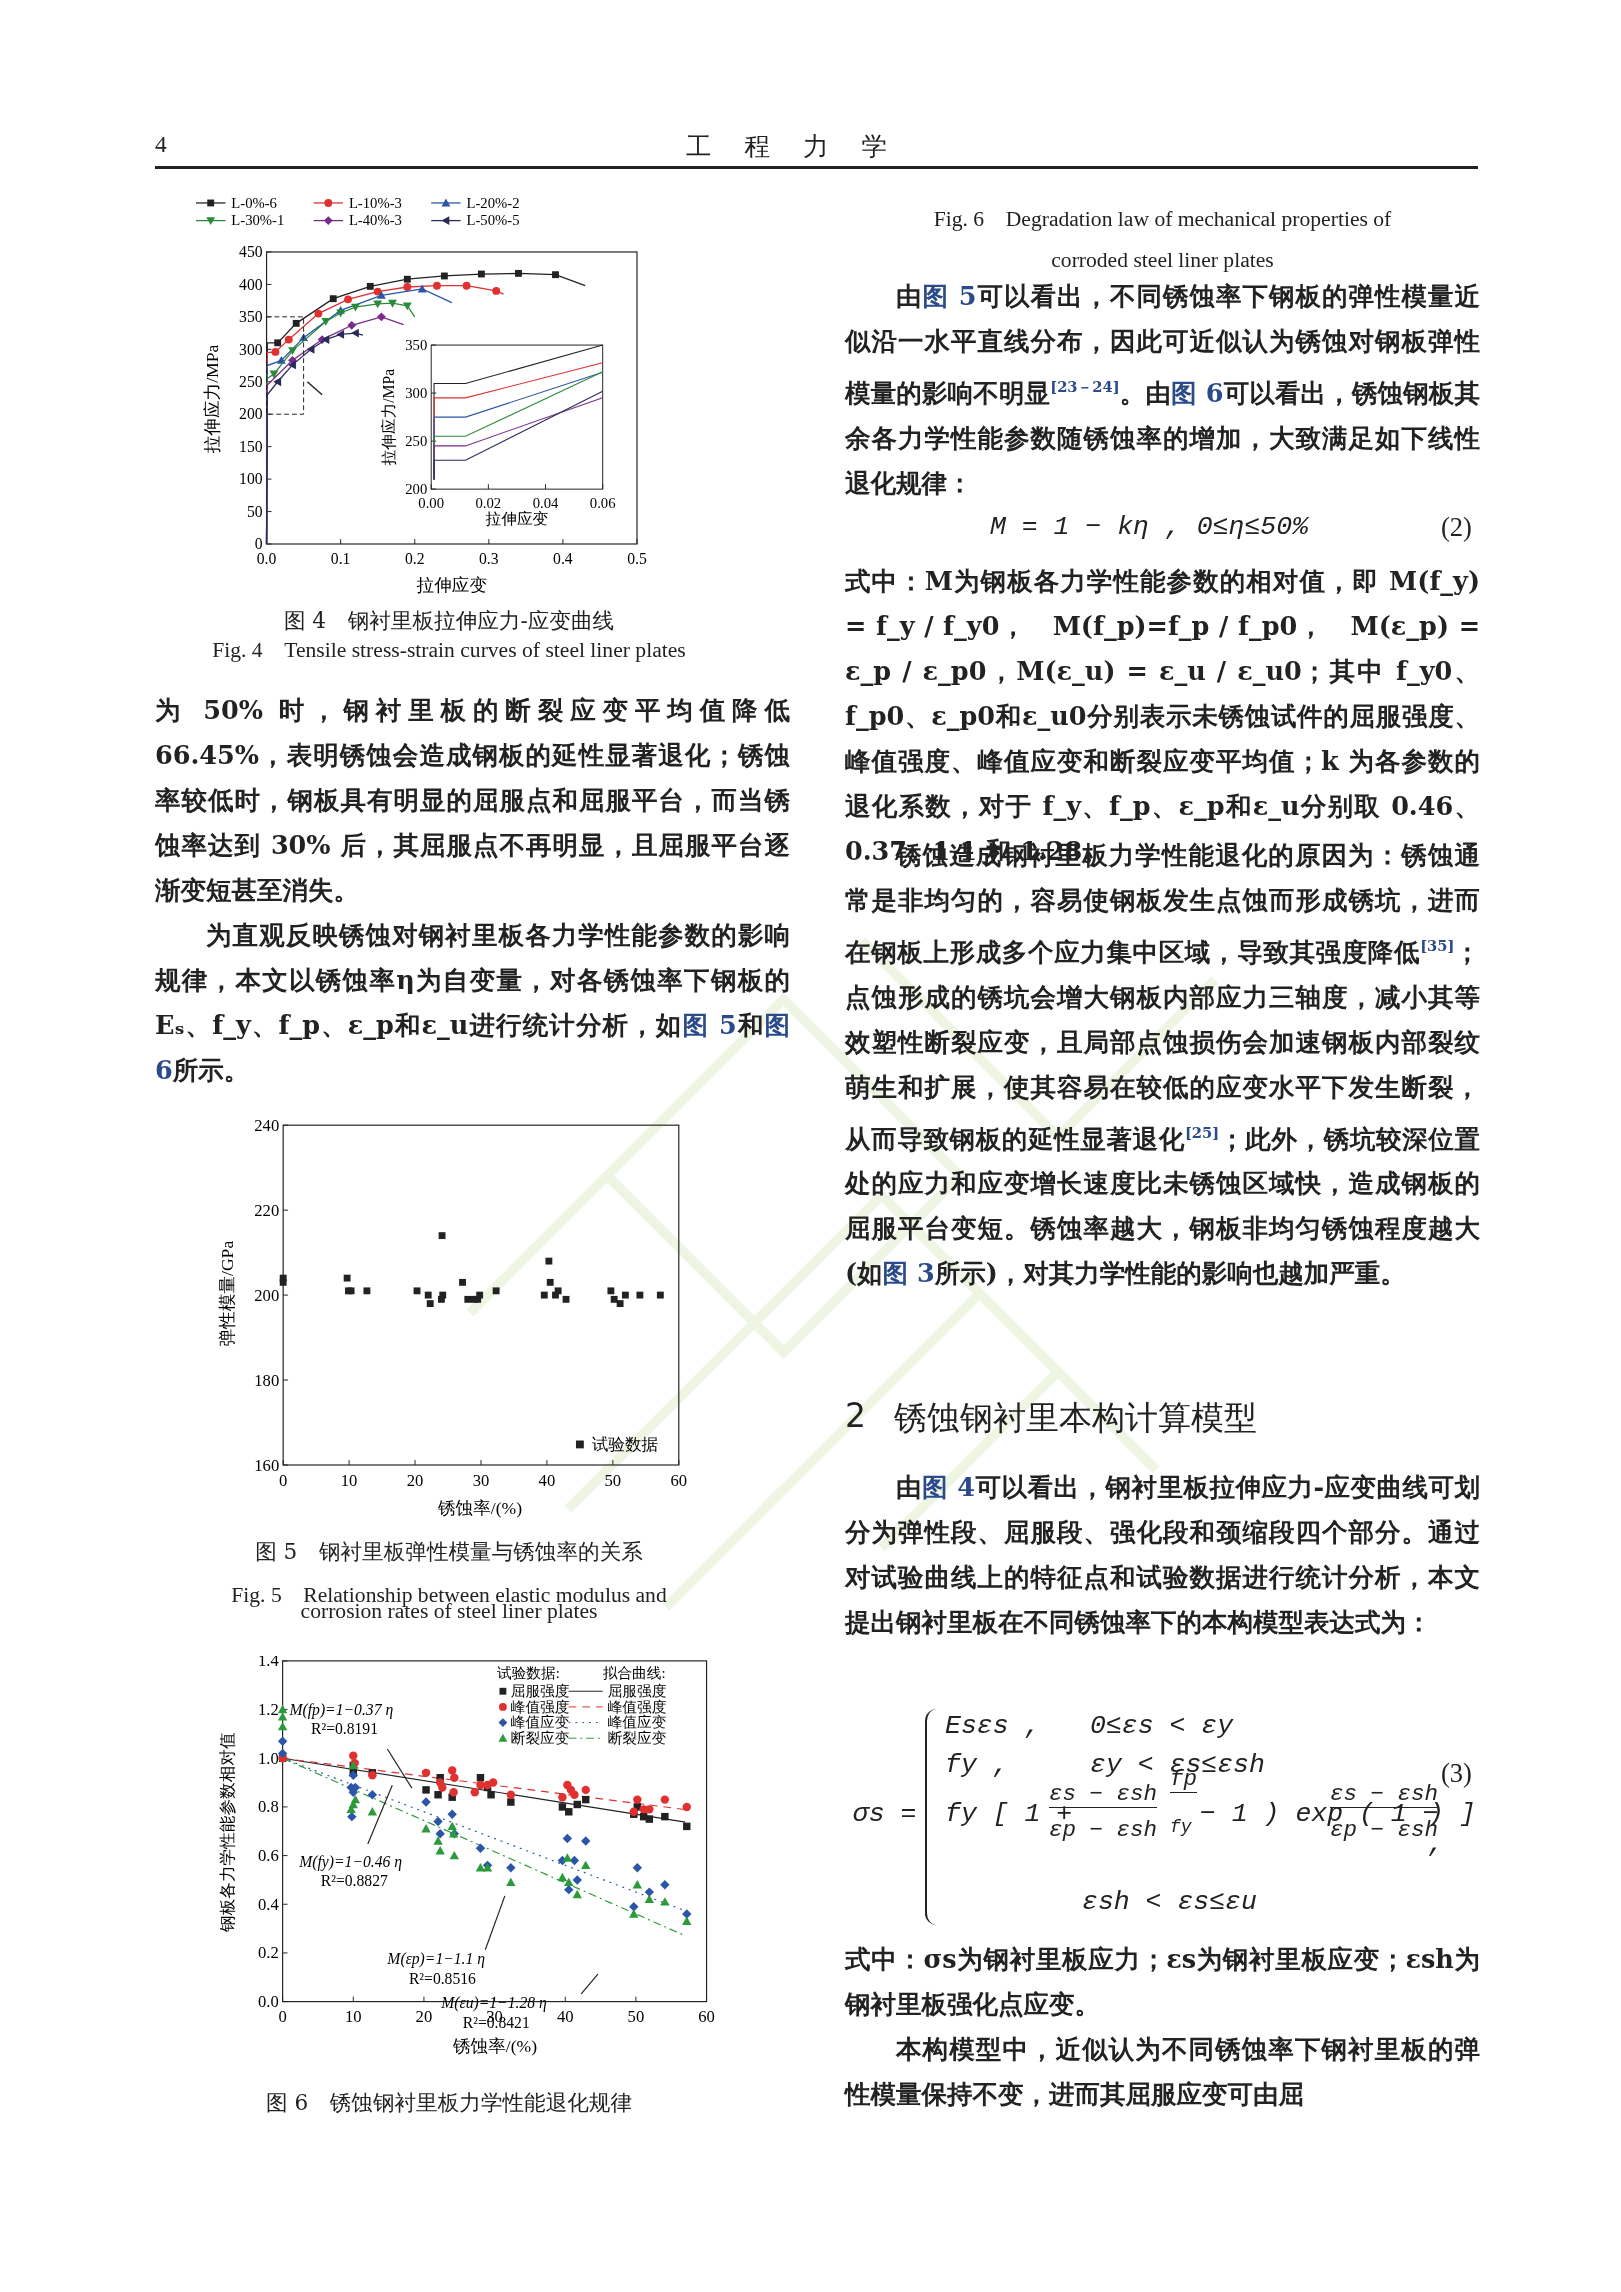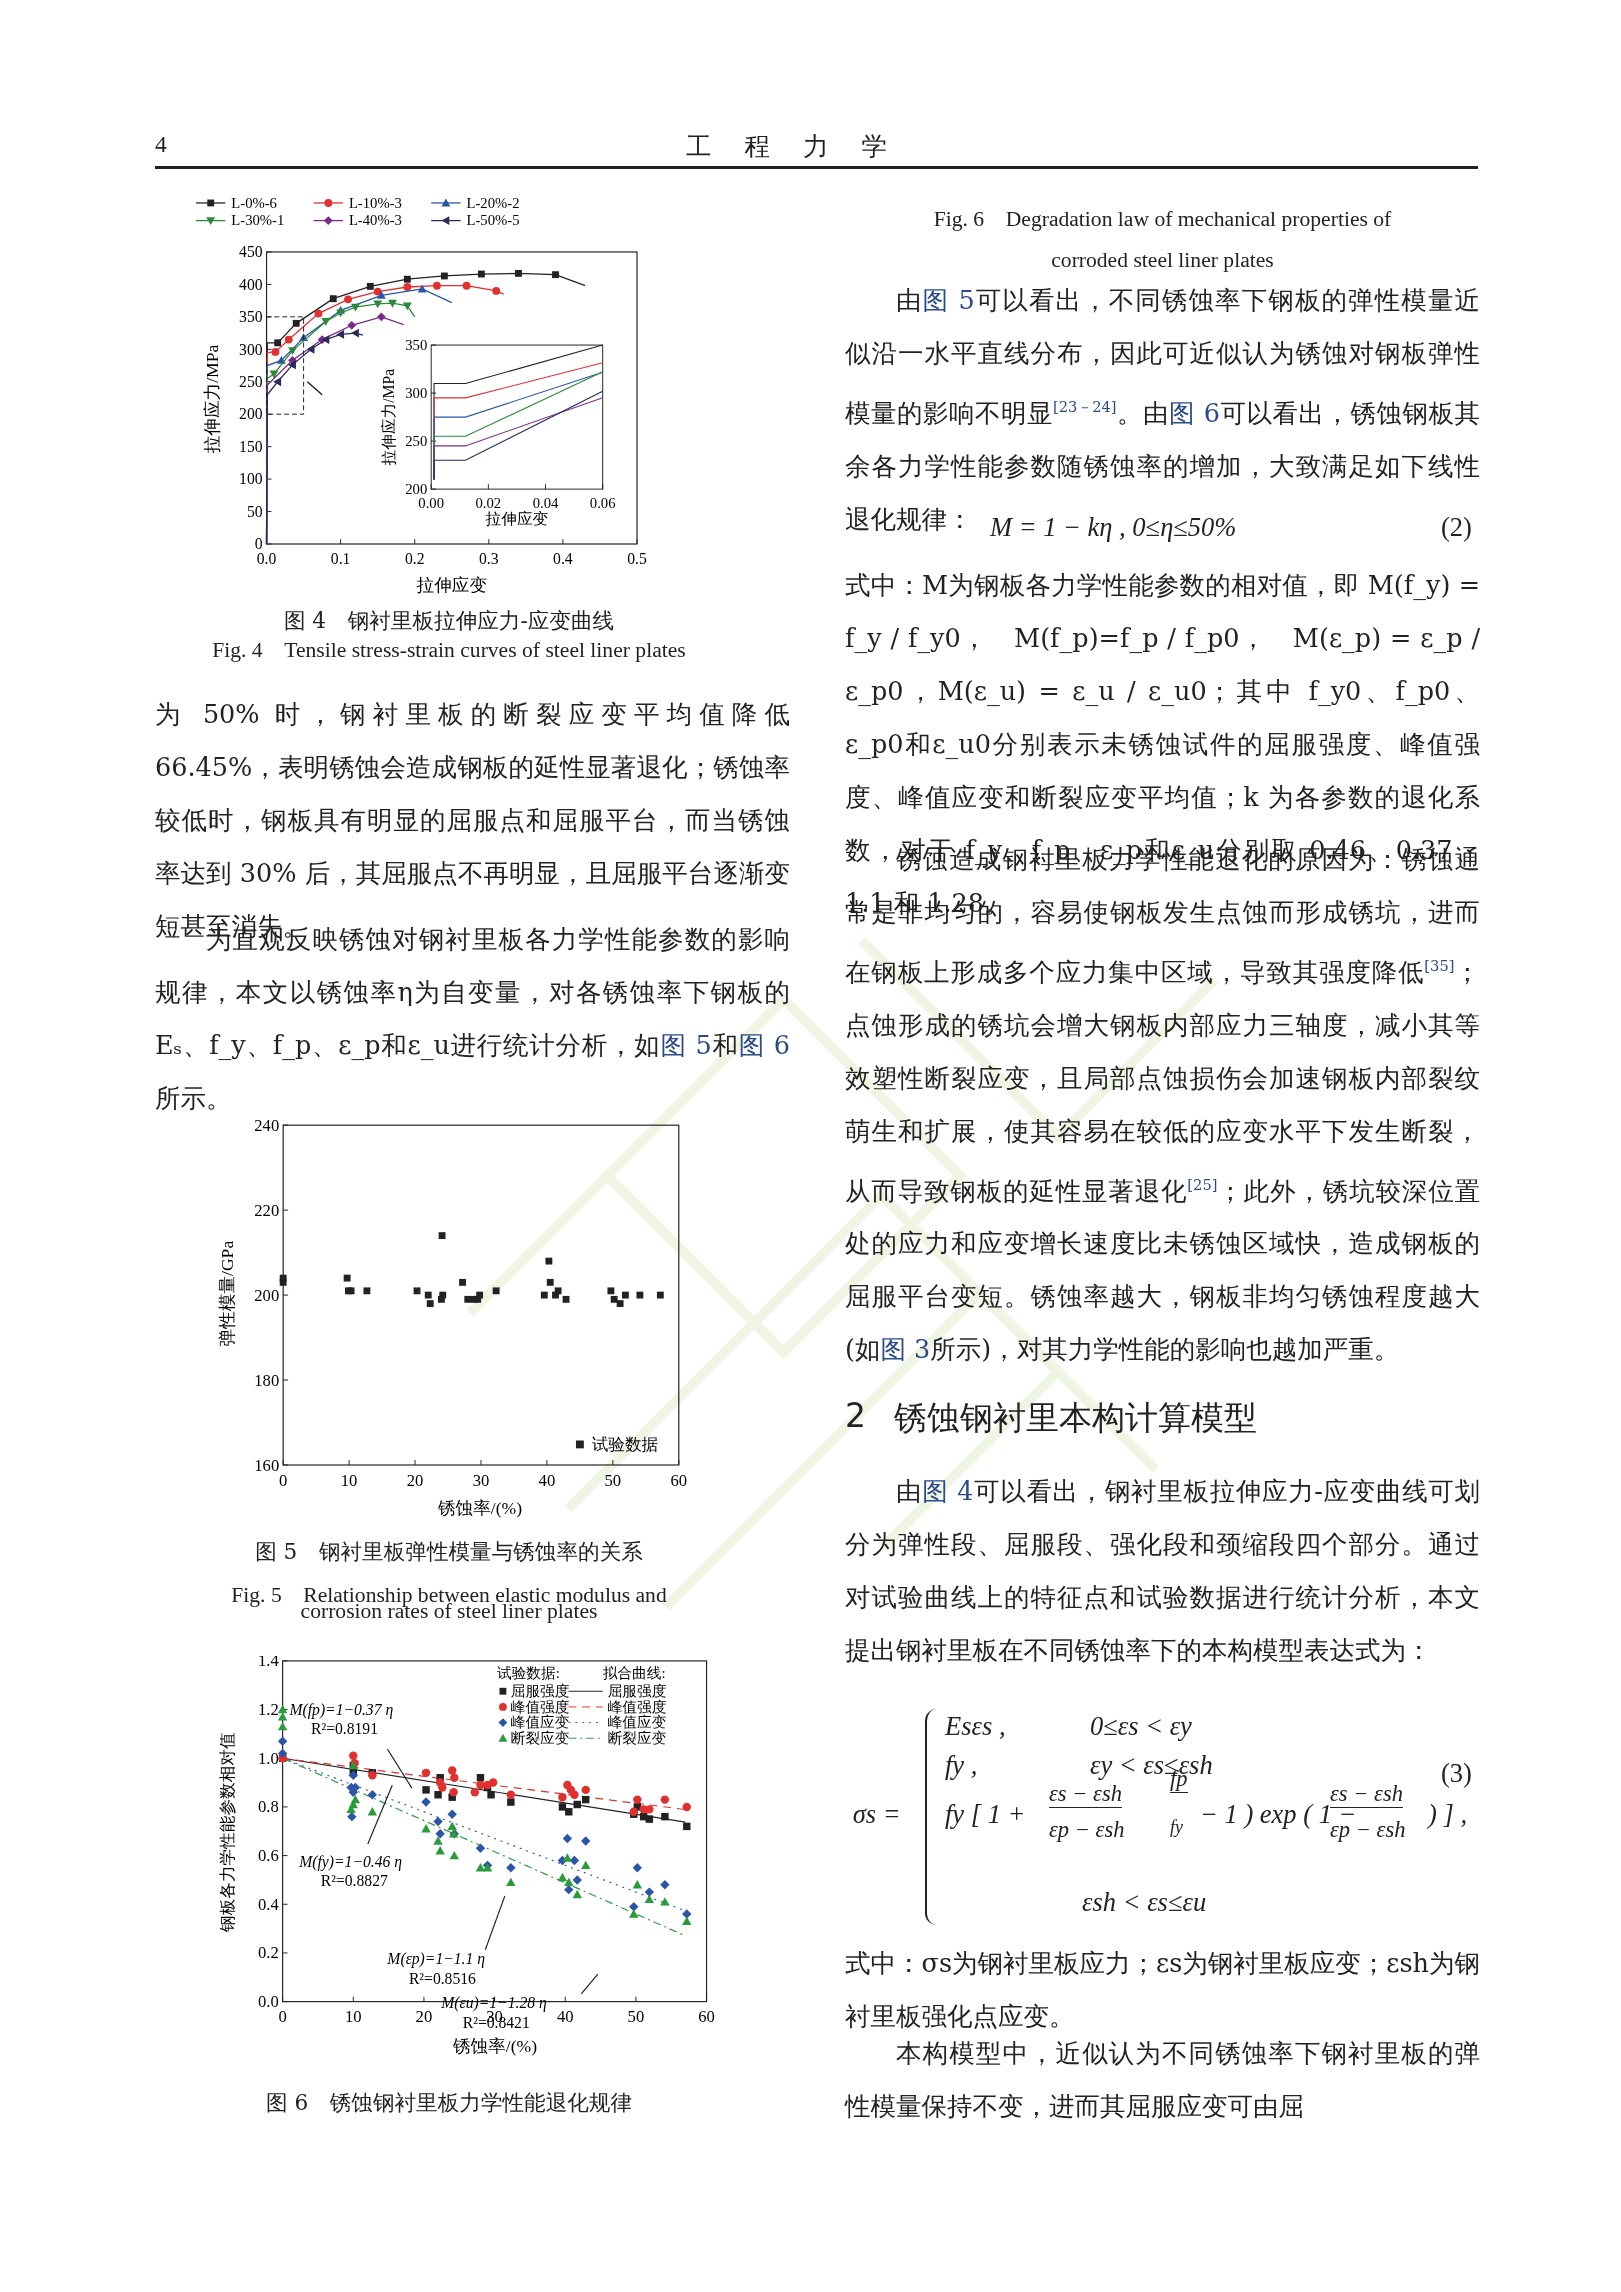--- a/index.html
+++ b/index.html
@@ -2,29 +2,29 @@
 <html><head>
 <meta charset="utf-8">
 <style>
   html,body{margin:0;padding:0;background:#fff;}
   body{width:1621px;height:2293px;position:relative;overflow:hidden;
        font-family:"DejaVu Serif","Liberation Serif",serif;color:#222;}
   .abs{position:absolute;}
   .hdr-num{left:155px;top:131px;font-size:23.5px;font-family:"Liberation Serif",serif;}
   .hdr-title{left:686px;top:129px;font-size:25.5px;letter-spacing:33px;}
   .hdr-rule{left:155px;top:166px;width:1323px;height:2.9px;background:#222;}
-  .body-text{font-size:25.5px;line-height:53px;text-align:justify;}
+  .body-text{font-size:25.5px;line-height:45px;text-align:justify;font-weight:bold;}
   .col-l{left:155px;width:635px;}
   .col-r{left:845px;width:635px;}
   .indent{text-indent:51px;}
   .link{color:#2a4a8a;}
   .cap-cn{font-size:21.6px;text-align:center;}
   .cap-en{font-size:21.6px;text-align:center;font-family:"Liberation Serif",serif;line-height:31px;}
   .sec{font-size:33px;font-family:"DejaVu Sans",sans-serif;}
-  .eq{font-family:Liberation Serif, serif;font-style:italic;font-size:26.5px;}
+  .eq{font-family:Liberation Mono, monospace;font-style:italic;font-size:26.5px;}
   .eqnum{font-family:"Liberation Serif",serif;font-size:26.5px;}
   svg text{font-family:"Liberation Serif",serif;}
   .sup{font-size:14.7px;vertical-align:super;color:#2a4a8a;}
   .watermark{left:372px;top:823px;width:882px;height:882px;opacity:.35;}
 </style>
 </head>
 <body>
 
 <div class="abs hdr-num">4</div>
 <div class="abs hdr-title">工程力学</div>

